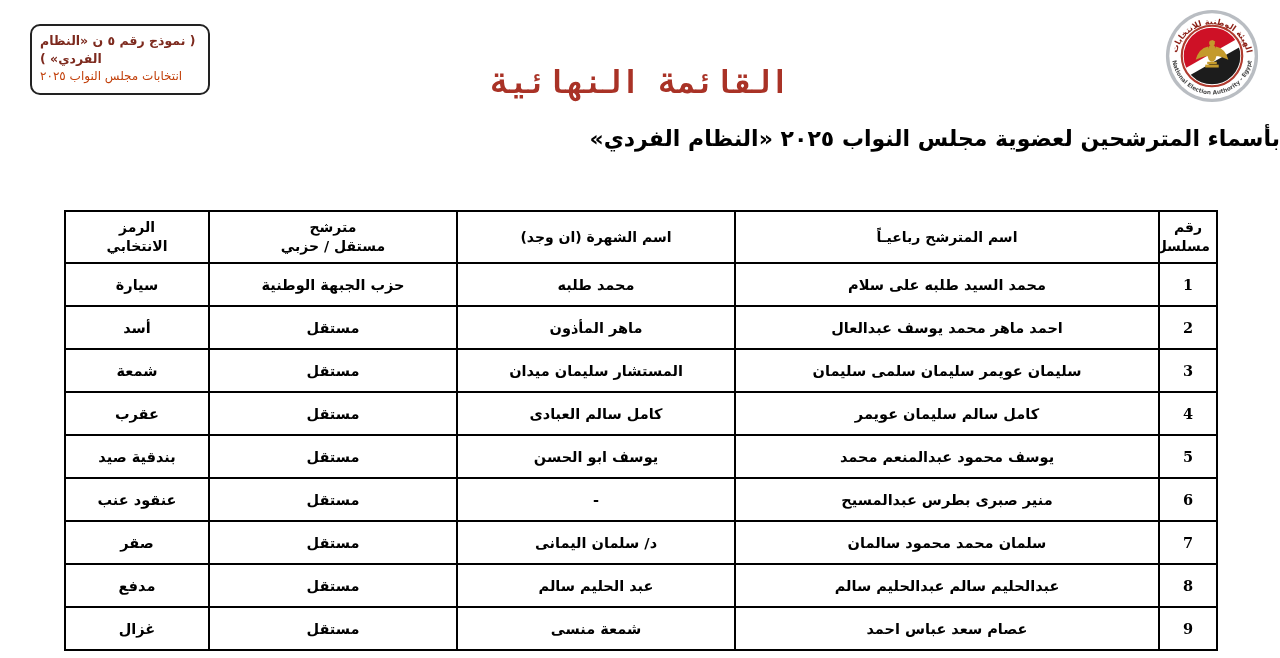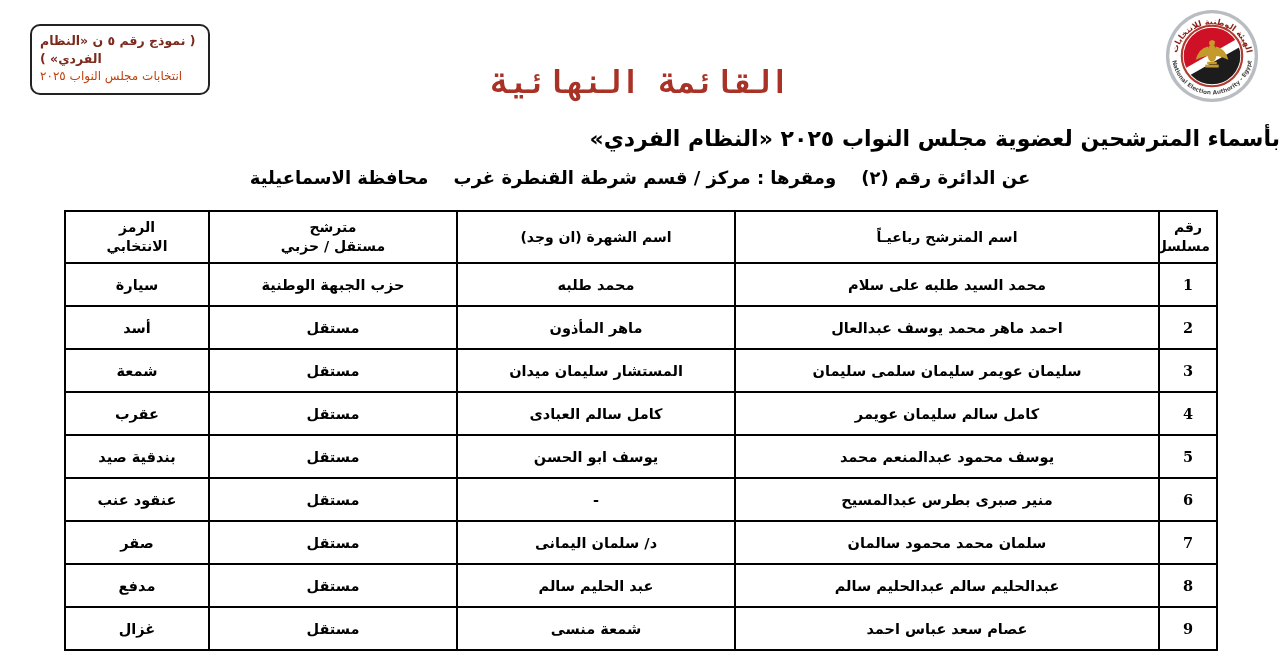--- a/index.html
+++ b/index.html
@@ -132,21 +132,20 @@
         <circle cx="50" cy="36.5" r="3"></circle>
         <path d="M50 33.5 L53.5 35 L50 37 Z"></path>
         <rect x="45" y="56" width="10" height="2.5"></rect>
         <rect x="43" y="59" width="14" height="3"></rect>
       </g>
     </svg>
   </div>
 
   <div class="title">القائمة النهائية</div>
   <div class="subtitle1">بأسماء المترشحين لعضوية مجلس النواب ٢٠٢٥ «النظام الفردي»</div>
-  <div class="subtitle2">عن الدائرة رقم (٢)&nbsp;&nbsp;&nbsp; ومقرها : مركز / قسم شرطة القنطرة غرب&nbsp;&nbsp;&nbsp; محافظة الاسماعيلية</div>
 
   <table class="candidates">
     <colgroup>
       <col style="width:58px">
       <col style="width:424px">
       <col style="width:278px">
       <col style="width:248px">
       <col style="width:144px">
     </colgroup>
     <thead>

